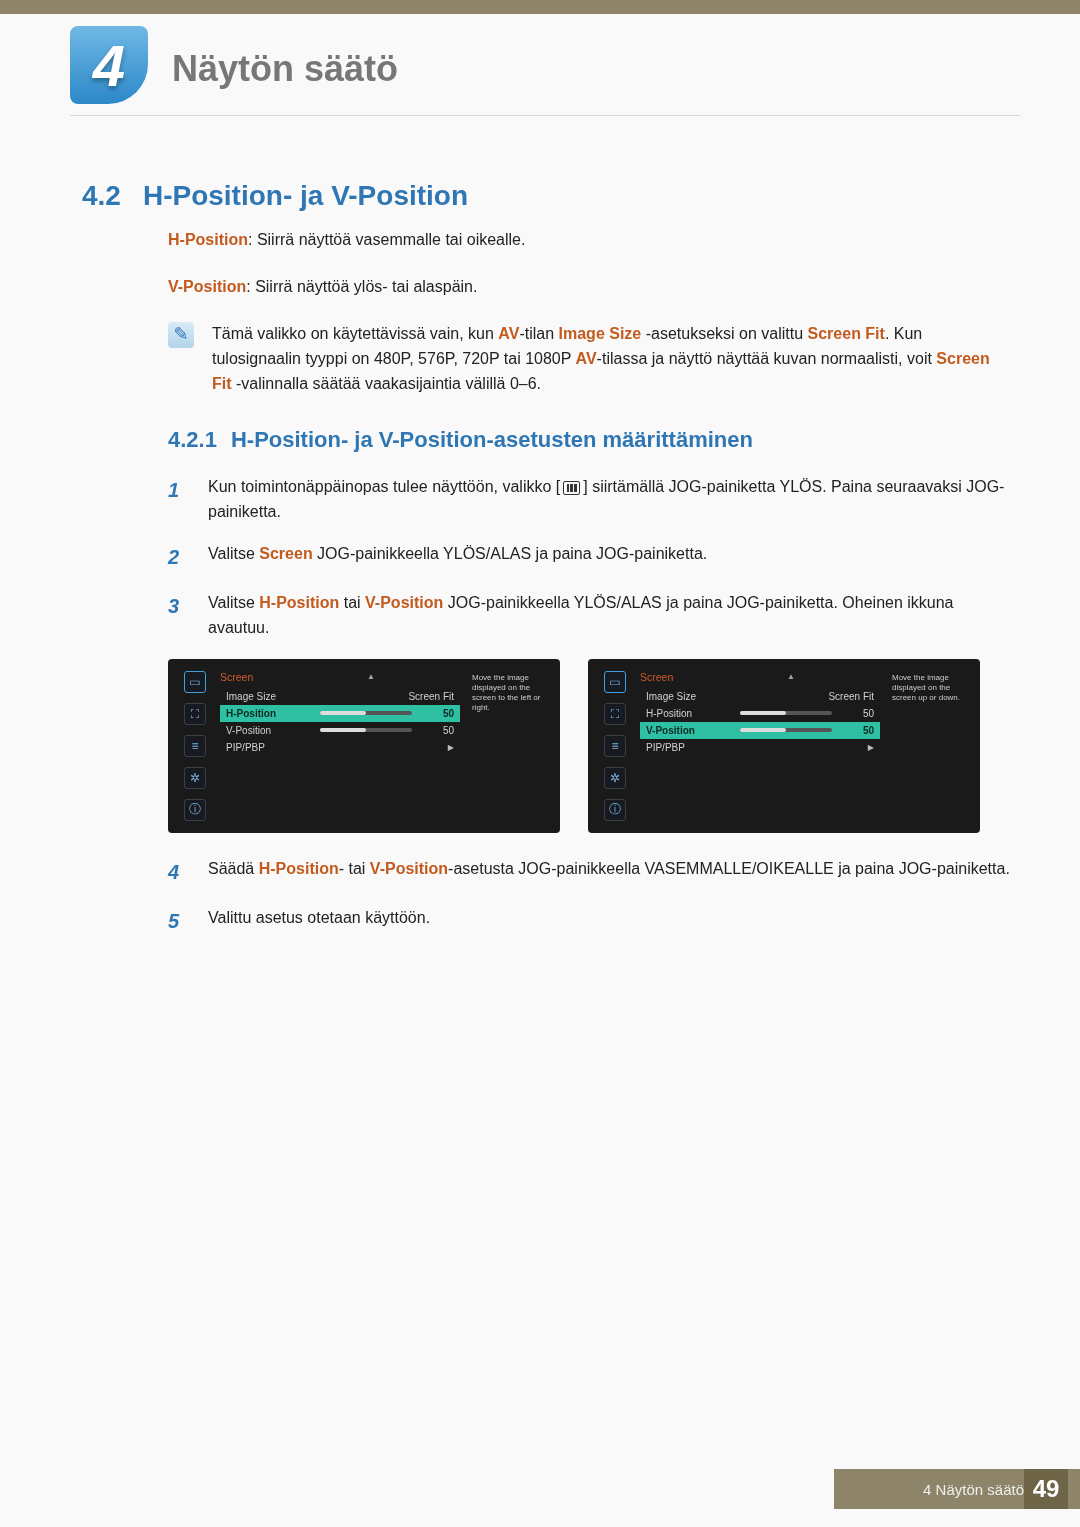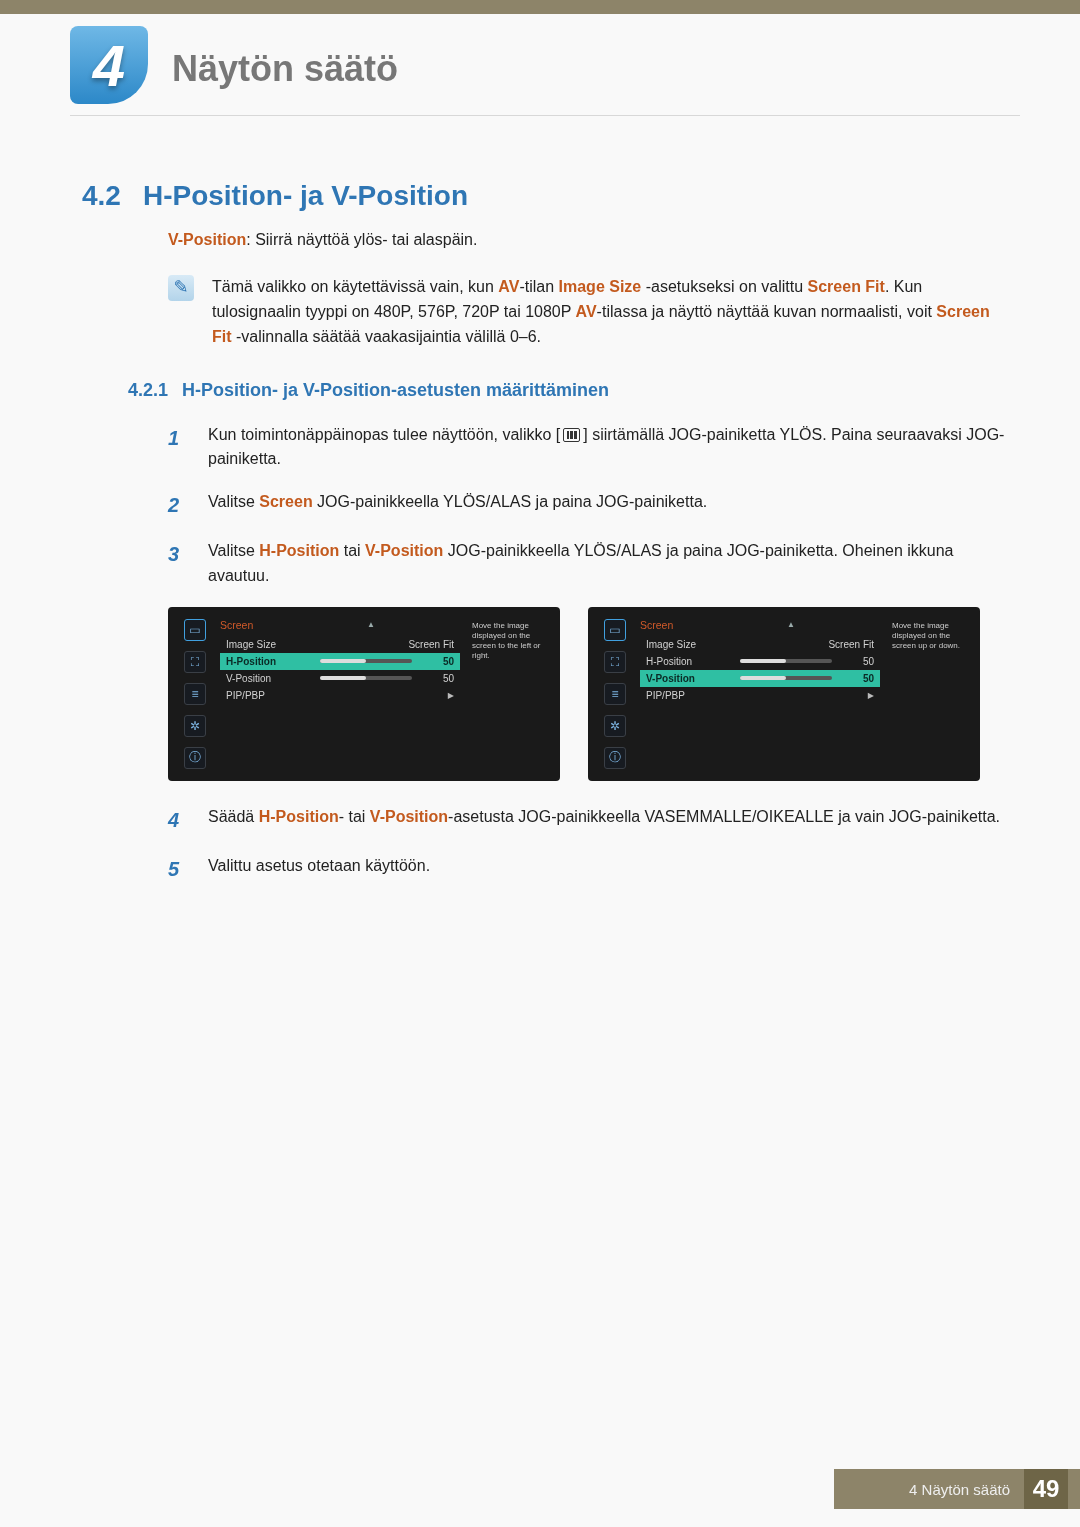--- a/index.html
+++ b/index.html
@@ -54,21 +54,21 @@
     margin: 18px 0 30px 86px; display: flex; gap: 18px;
     font-size: 16px; line-height: 1.55;
   }
   .note-icon {
     flex: 0 0 26px; height: 26px;
     background: linear-gradient(180deg,#d8eaf6,#b3d4ea);
     border-radius: 4px;
     display:flex;align-items:center;justify-content:center;
     color:#2f76b4;font-size:18px;
   }
-  .h3 { margin-left: 46px; color:#2f76b4; font-size:18px; font-weight:600; margin-bottom:22px;}
+  .h3 { margin-left: 86px; color:#2f76b4; font-size:22px; font-weight:600; margin-bottom:22px;}
   .h3 .subnum { margin-right:14px; }
   ol.steps { list-style:none; margin-left:86px; }
   ol.steps li { display:flex; gap:18px; margin-bottom:18px; font-size:16px; line-height:1.55;}
   ol.steps li .snum { flex:0 0 22px; font-style:italic; font-size:20px; color:#2f76b4; font-weight:600;}
   .icon-menu {
     display:inline-flex;align-items:center;justify-content:center;gap:1.2px;
     border:1.6px solid #333;border-radius:2px;width:17px;height:14px;
     vertical-align:middle;margin:0 3px;
   }
   .icon-menu span{width:2.6px;height:8px;background:#333;}
@@ -85,21 +85,21 @@
   .mrow .val { margin-left:auto; color:#d2d2d2; }
   .mrow .bar { width:92px; height:4px; background:#555; border-radius:2px; margin-left:auto; margin-right:8px; position:relative;}
   .mrow .bar::after{content:"";position:absolute;left:0;top:0;bottom:0;width:50%;background:#ddd;border-radius:2px;}
   .mrow.sel { background:#2fbfa3;}
   .mrow.sel .lbl,.mrow.sel .val{color:#0a2a25;font-weight:600;}
   .mrow .tri { margin-left:auto; color:#bbb; font-size:8px;}
   .osd-desc { flex:0 0 78px; font-size:8px; line-height:1.25; color:#ccc; padding:2px;}
   .footer {
     position:absolute; bottom:18px; right:0; width:246px; height:40px;
     background:#8d8469; display:flex;align-items:center;justify-content:flex-end;
-    padding-right:12px; gap:14px;
+    padding-right:12px; 
   }
   .footer .flabel { color:#eee; font-size:15px; }
   .footer .fnum { width:44px; height:40px; background:#6e6547; color:#fff; font-size:24px; font-weight:700; display:flex;align-items:center;justify-content:center;}
 </style>
 </head>
 <body>
 
 <div class="top-band"></div>
 
 <div class="header">
@@ -109,20 +109,23 @@
   </div>
   <div class="chapter-title">Näytön säätö</div>
 </div>
 
 <div class="body">
 
   <div class="h2">
     <span class="num">4.2</span><span>H-Position- ja V-Position</span>
   </div>
 
+  <p class="p-intro">
+    <span class="color1">H-Position</span><span>: Siirrä näyttöä vasemmalle tai oikealle.</span>
+  </p>
   <p class="p-intro">
     <span class="color1">V-Position</span><span>: Siirrä näyttöä ylös- tai alaspäin.</span>
   </p>
 
   <div class="note">
     <div class="note-icon">✎</div>
     <div>
       <span>Tämä valikko on käytettävissä vain, kun </span><span class="color1">AV</span><span>-tilan </span><span class="color1">Image Size</span><span> -asetukseksi on valittu </span><span class="color1">Screen Fit</span><span>. Kun tulosignaalin tyyppi on 480P, 576P, 720P tai 1080P </span><span class="color1">AV</span><span>-tilassa ja näyttö näyttää kuvan normaalisti, voit </span><span class="color1">Screen Fit</span><span> -valinnalla säätää vaakasijaintia välillä 0–6.</span>
     </div>
   </div>
@@ -221,21 +224,21 @@
             <span class="tri">▶</span>
           </div>
       </div>
       <div class="osd-desc">Move the image displayed on the screen up or down.</div>
     </div>
   </div>
 
   <ol class="steps">
     <li>
       <span class="snum">4</span>
-      <span><span>Säädä </span><span class="color1">H-Position</span><span>- tai </span><span class="color1">V-Position</span><span>-asetusta JOG-painikkeella VASEMMALLE/OIKEALLE ja vain JOG-painiketta.</span></span>
+      <span><span>Säädä </span><span class="color1">H-Position</span><span>- tai </span><span class="color1">V-Position</span><span>-asetusta JOG-painikkeella VASEMMALLE/OIKEALLE ja paina JOG-painiketta.</span></span>
     </li>
     <li>
       <span class="snum">5</span>
       <span>Valittu asetus otetaan käyttöön.</span>
     </li>
   </ol>
 
 </div>
 
 <div class="footer">

